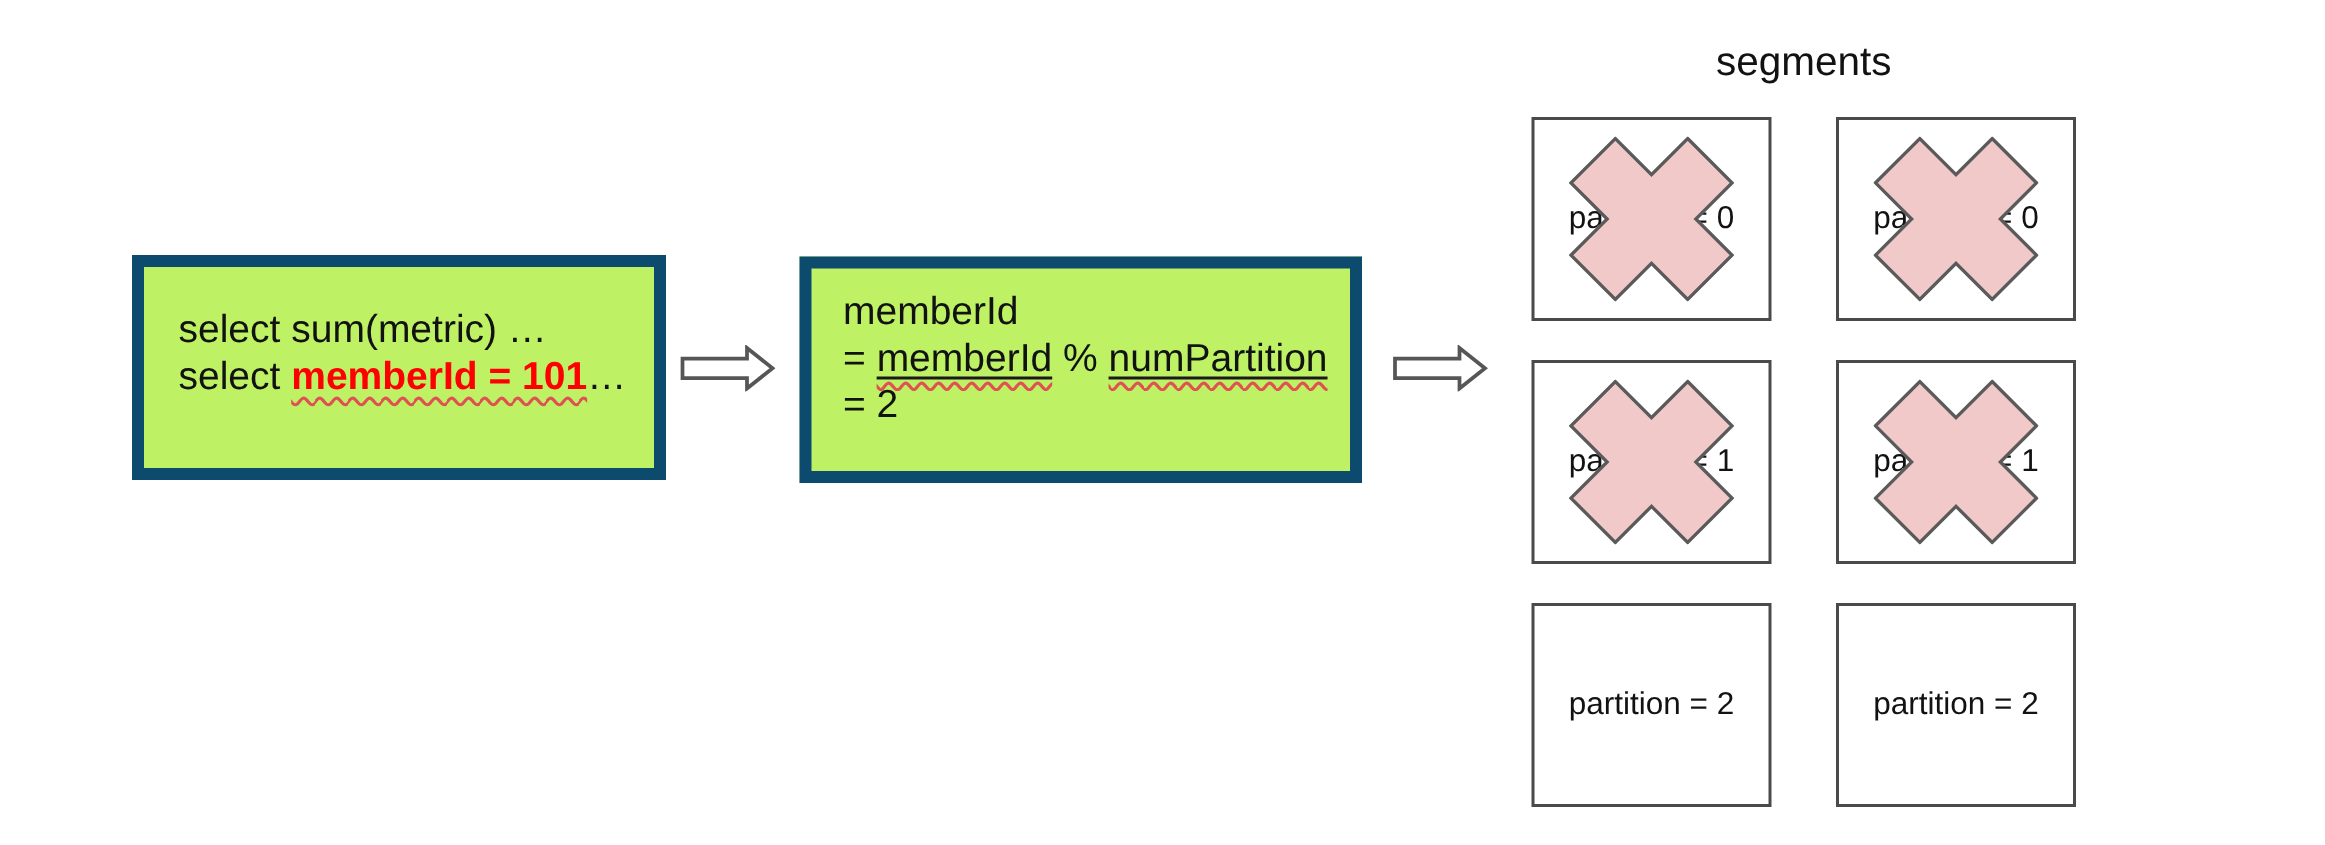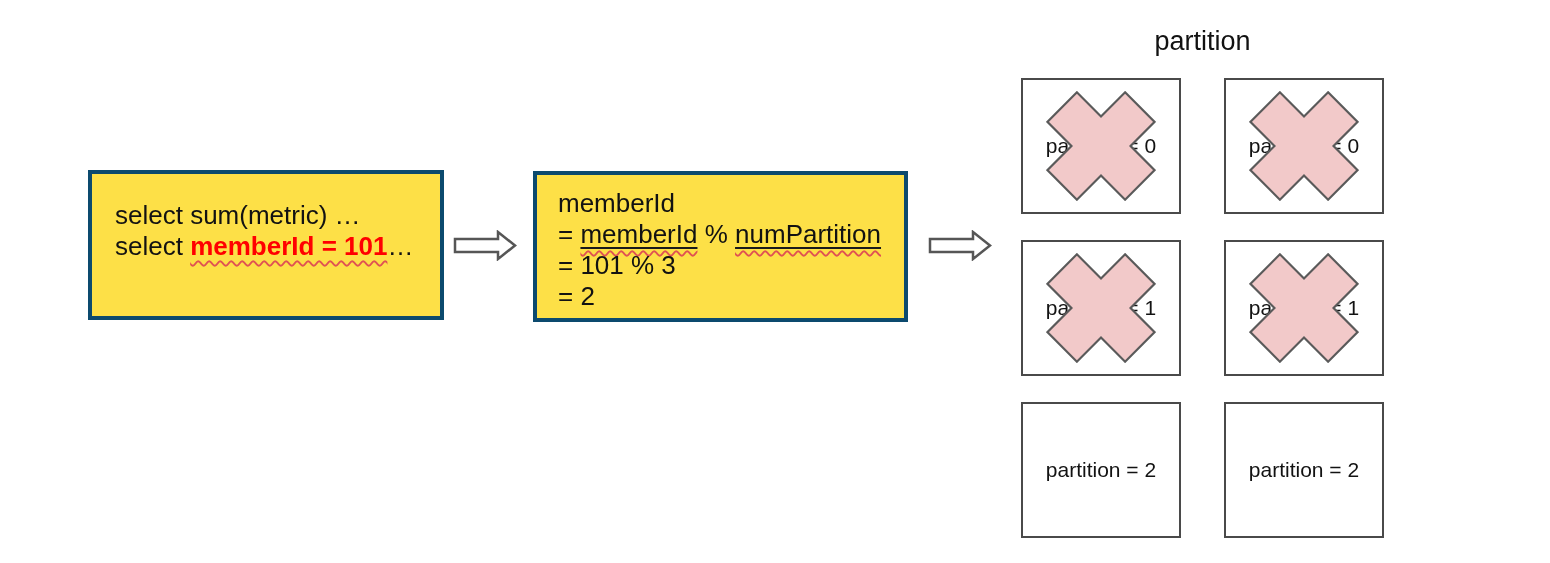--- a/index.html
+++ b/index.html
@@ -10,22 +10,22 @@
   }
   .canvas {
     position: relative;
     width: 1550px;
     height: 563px;
     background: #ffffff;
     overflow: hidden;
   }
   .outlined-box {
     position: absolute;
-    border: 4px solid #0c4a6e;
-    background: #fde047;
+    border: 8px solid #0c4a6e;
+    background: #bef264;
   }
   .query-box {
     left: 88px; top: 170px;
     width: 356px; height: 150px;
     padding: 26px 0 0 23px;
     font-size: 26px;
     line-height: 31px;
   }
   .partition-box {
     left: 533px; top: 171px;
@@ -98,29 +98,28 @@
     <div class="textline"><span>select </span><span class="red-bold">memberId = 101</span><span>…</span></div>
   </div>
 
   <svg class="flow-arrow arrow1" viewBox="0 0 64 31">
     <polygon points="2,9 45,9 45,2 62,15.5 45,29 45,22 2,22" fill="#ffffff" stroke="#565656" stroke-width="2.5" stroke-linejoin="miter"></polygon>
   </svg>
 
   <div class="outlined-box partition-box">
     <div class="textline">memberId</div>
     <div class="textline"><span>= </span><span class="wavy-wrap"><span class="solid-underline">memberId</span></span><span> % </span><span class="wavy-wrap"><span class="solid-underline">numPartition</span></span></div>
-    <div class="textline">= 101 % 3</div>
     <div class="textline">= 2</div>
   </div>
 
   <svg class="flow-arrow arrow2" viewBox="0 0 64 31">
     <polygon points="2,9 45,9 45,2 62,15.5 45,29 45,22 2,22" fill="#ffffff" stroke="#565656" stroke-width="2.5" stroke-linejoin="miter"></polygon>
   </svg>
 
-  <div class="segments-title">partition</div>
+  <div class="segments-title">segments</div>
 
   <div class="segments-grid">
 
     <div class="segment-box">
       <span>partition = 0</span>
       <svg class="x-mark" viewBox="0 0 100 100">
         <polygon points="31,0 69,0 69,31 100,31 100,69 69,69 69,100 31,100 31,69 0,69 0,31 31,31" transform="rotate(45 50 50)" fill="#f2c9c9" stroke="#5a5a5a" stroke-width="2" stroke-linejoin="miter"></polygon>
       </svg>
     </div>
 

